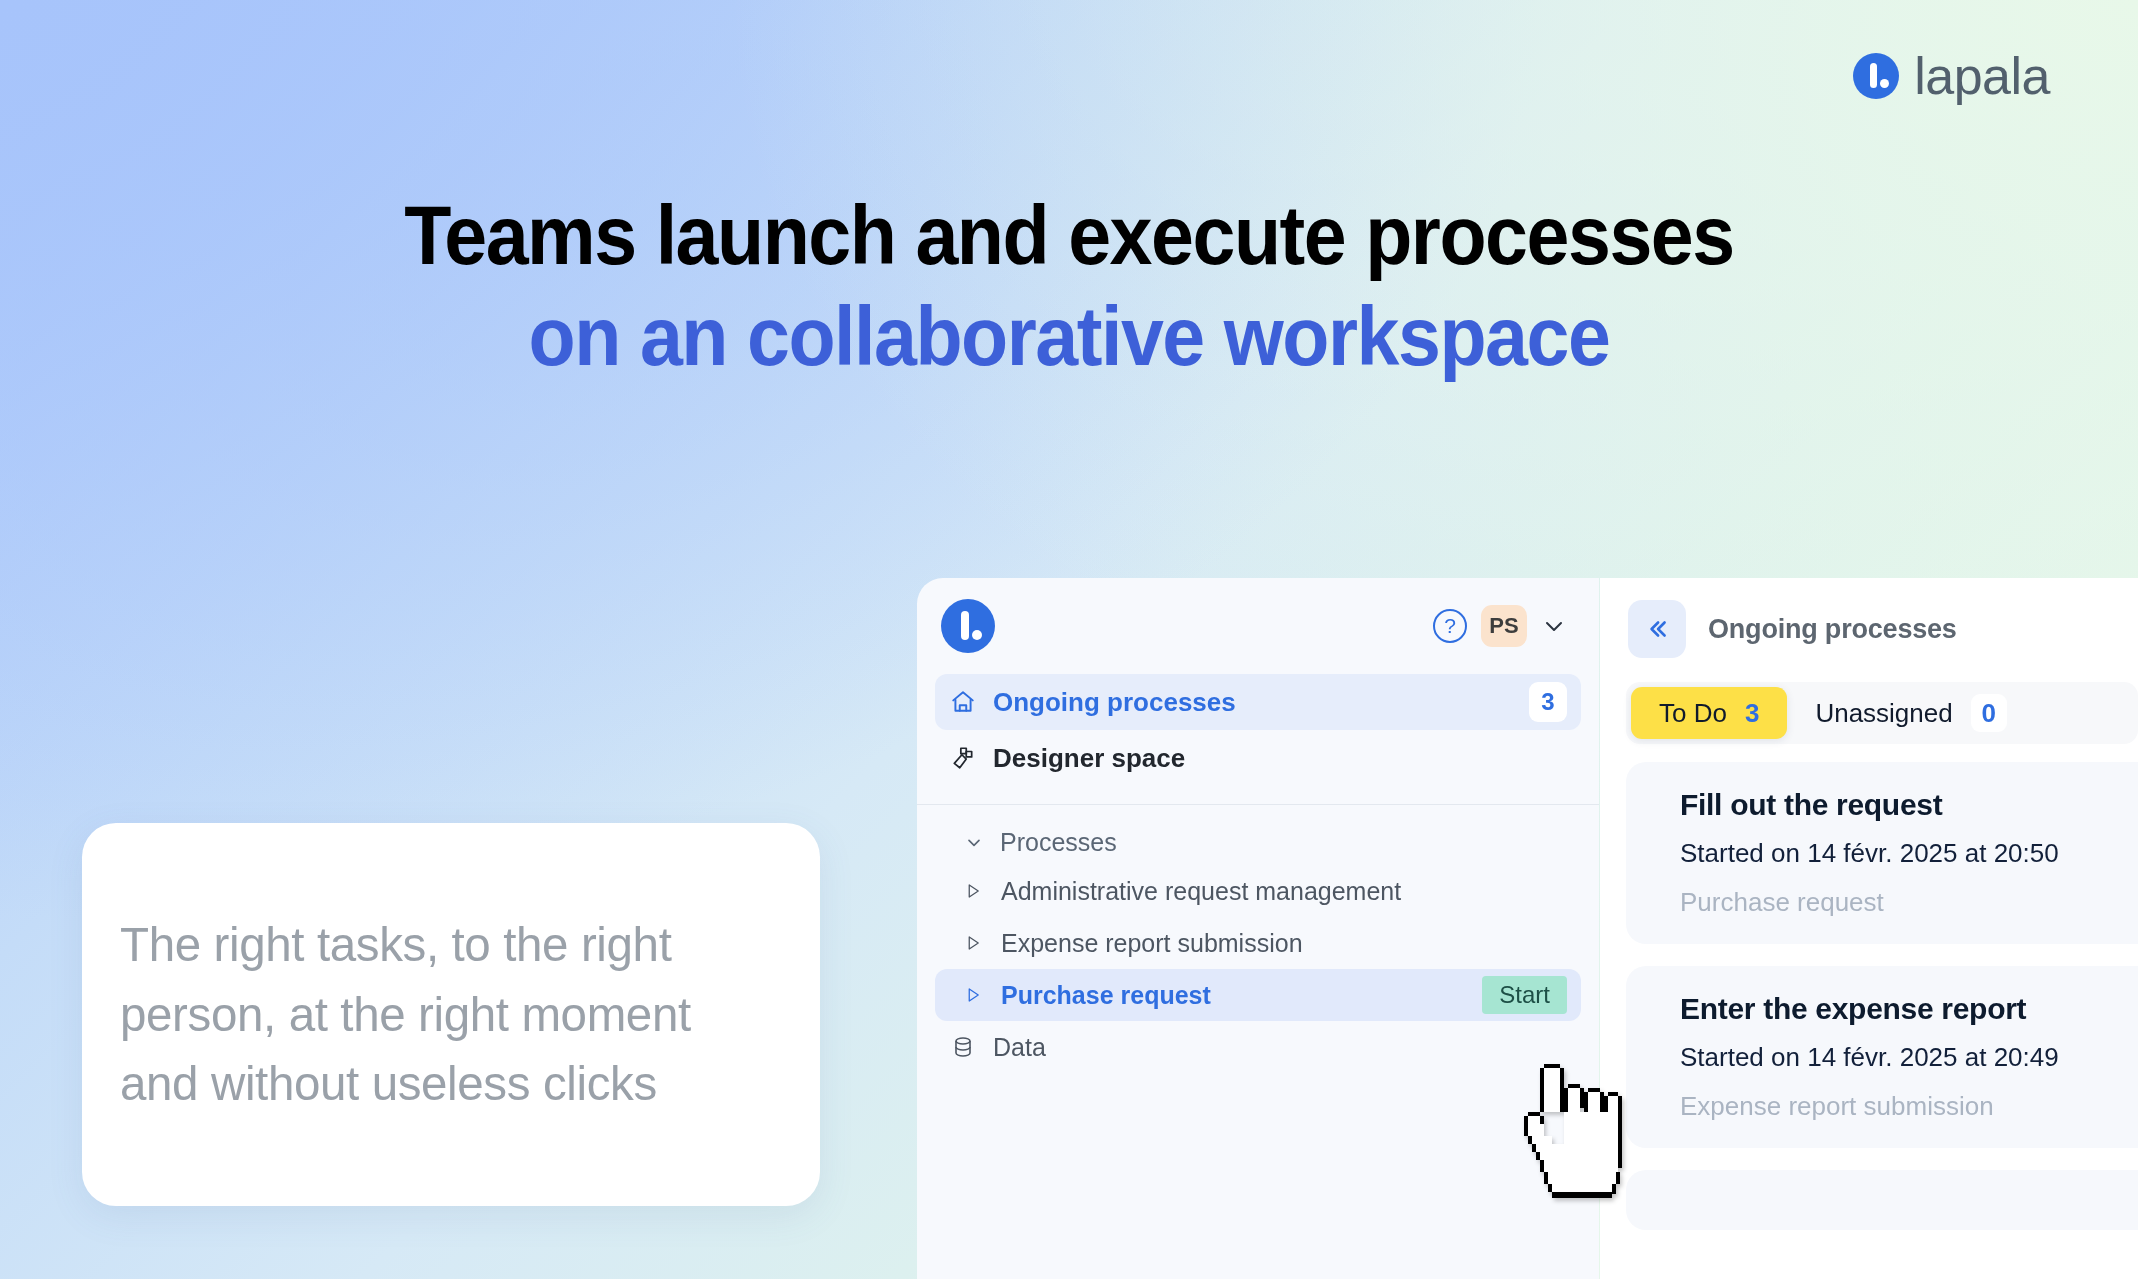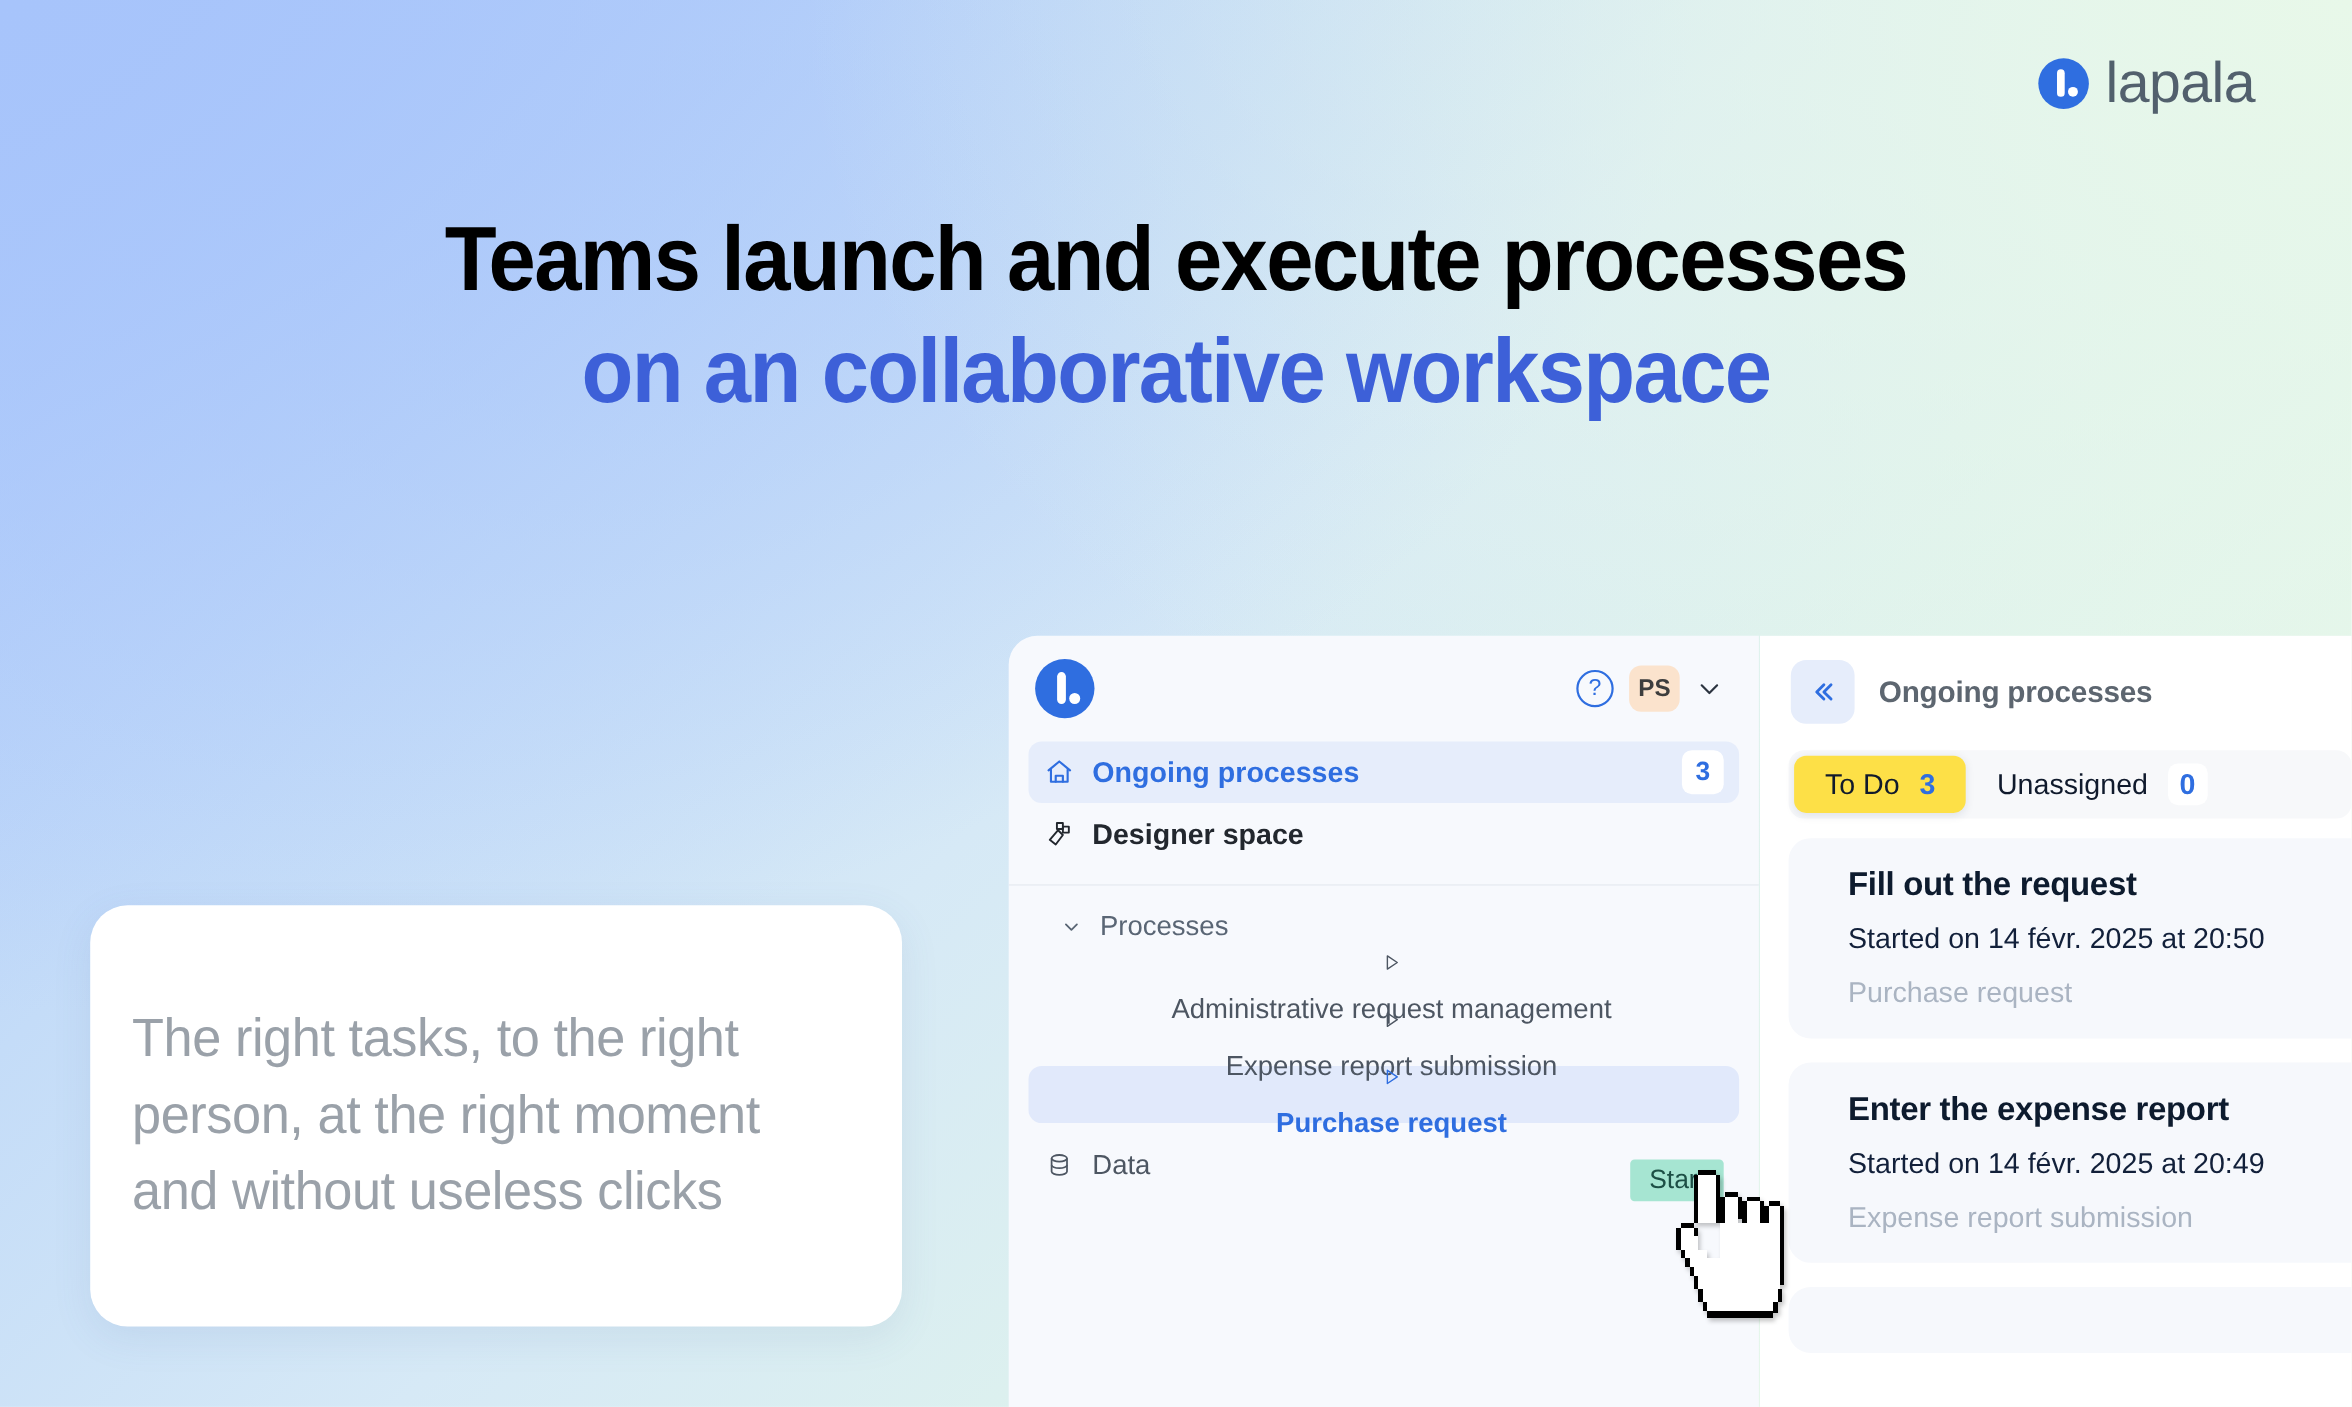--- a/index.html
+++ b/index.html
@@ -254,21 +254,20 @@
     display: flex;
     align-items: center;
     gap: 18px;
     height: 52px;
     border-radius: 12px;
     margin: 0 18px;
     padding: 0 14px 0 28px;
     font-size: 25px;
     color: #4d5662;
     box-sizing: border-box;
-    flex-direction: column;
   }
   .tree-row.selected {
     background: #e1e9fb;
     color: #2f6ee0;
     font-weight: 700;
   }
   .caret {
     width: 20px;
     height: 20px;
     flex: none;
@@ -285,21 +284,21 @@
     border-radius: 4px;
     padding: 6px 17px;
     line-height: 1.1;
     text-align: right;
   }
   .data-row {
     display: flex;
     align-items: center;
     gap: 16px;
     height: 52px;
-    margin: 12px 18px;
+    margin: 0 18px;
     padding: 0 14px;
     font-size: 25px;
     color: #4d5662;
     box-sizing: border-box;
   }
 
   
   .app-main {
     position: absolute;
     left: 1600px;

